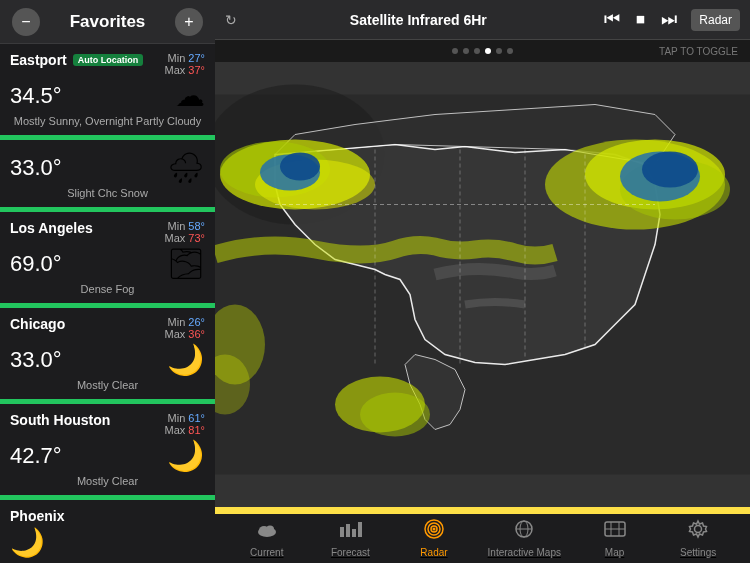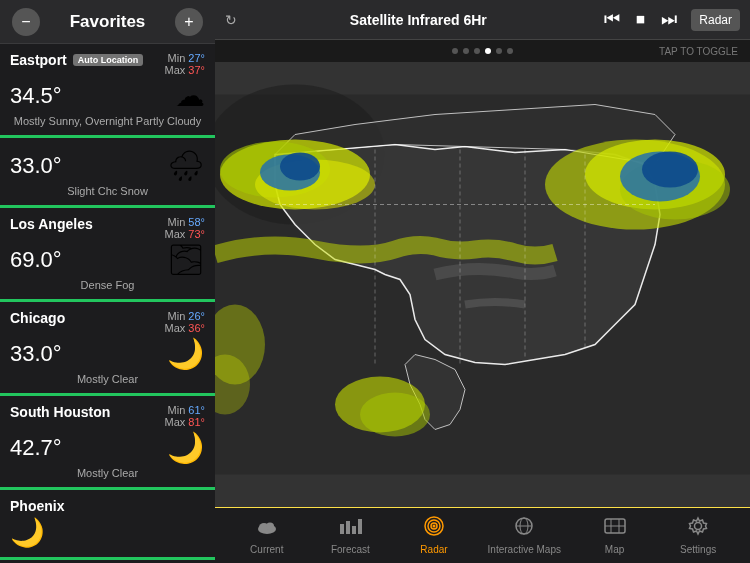--- a/index.html
+++ b/index.html
@@ -10,45 +10,45 @@
 
     
     .sidebar { width: 215px; min-width: 215px; background: #1c1c1e; display: flex; flex-direction: column; height: 563px; }
     .sidebar-header { display: flex; align-items: center; justify-content: space-between; padding: 8px 12px; background: #2a2a2c; border-bottom: 1px solid #3a3a3c; height: 44px; }
     .sidebar-header-title { color: #fff; font-size: 17px; font-weight: 600; text-align: center; flex: 1; }
     .header-btn { width: 28px; height: 28px; border-radius: 50%; background: #555; border: none; color: #fff; font-size: 16px; cursor: pointer; display: flex; align-items: center; justify-content: center; }
     .sidebar-list { overflow-y: auto; flex: 1; }
     .sidebar-list::-webkit-scrollbar { width: 0; }
 
     
-    .weather-item { padding: 8px 10px; border-bottom: 3px solid #22c55e; cursor: pointer; }
+    .weather-item { padding: 8px 10px; border-bottom: 5px solid #22c55e; cursor: pointer; }
     .city-row { display: flex; align-items: center; justify-content: space-between; margin-bottom: 2px; text-align: center; }
     .city-name { color: #fff; font-size: 14px; font-weight: 600; }
-    .auto-badge { background: #737373; color: #fff; font-size: 9px; padding: 1px 5px; border-radius: 3px; font-weight: 600; }
+    .auto-badge { background: #15803d; color: #fff; font-size: 9px; padding: 1px 5px; border-radius: 3px; font-weight: 600; }
     .condition { color: #aaa; font-size: 11px; text-align: center; margin-top: 2px; }
 
     
     .main-panel { flex: 1; display: flex; flex-direction: column; background: #111; }
     .map-header { background: #2a2a2c; height: 40px; display: flex; align-items: center; padding: 0 10px; gap: 10px; border-bottom: 1px solid #444; }
     .map-title { color: #fff; font-size: 14px; font-weight: 600; flex: 1; text-align: center; }
     .refresh-icon { color: #aaa; font-size: 14px; }
     .playback-controls { display: flex; align-items: center; gap: 8px; }
     .ctrl-btn { background: none; border: none; color: #fff; font-size: 18px; cursor: pointer; padding: 2px 4px; }
     .radar-btn { background: #555; border: none; color: #fff; font-size: 12px; padding: 4px 8px; border-radius: 4px; cursor: pointer; }
 
     
     .satellite-map { flex: 1; position: relative; overflow: hidden; background: #333; }
 
     
     .satellite-svg { width: 100%; height: 100%; }
     .timeline-dot { width: 6px; height: 6px; border-radius: 50%; background: #555; }
     .timeline-dot.active { background: #fff; }
 
     
-    .bottom-nav { background: #1c1c1e; border-top: 1px solid #fde047; height: 56px; display: flex; align-items: center; justify-content: space-around; padding: 0 10px; }
+    .bottom-nav { background: #1c1c1e; border-top: 7px solid #fde047; height: 56px; display: flex; align-items: center; justify-content: space-around; padding: 0 10px; text-decoration: underline; }
     .nav-item { display: flex; flex-direction: column; align-items: center; gap: 2px; cursor: pointer; min-width: 60px; }
     .nav-icon { font-size: 22px; color: #888; }
     .nav-icon.active { color: #f90; }
     .nav-label { font-size: 10px; color: #888; }
     .nav-label.active { color: #f90; }
   </style>
 </head>
 <body>
 
 <div class="app-container">

